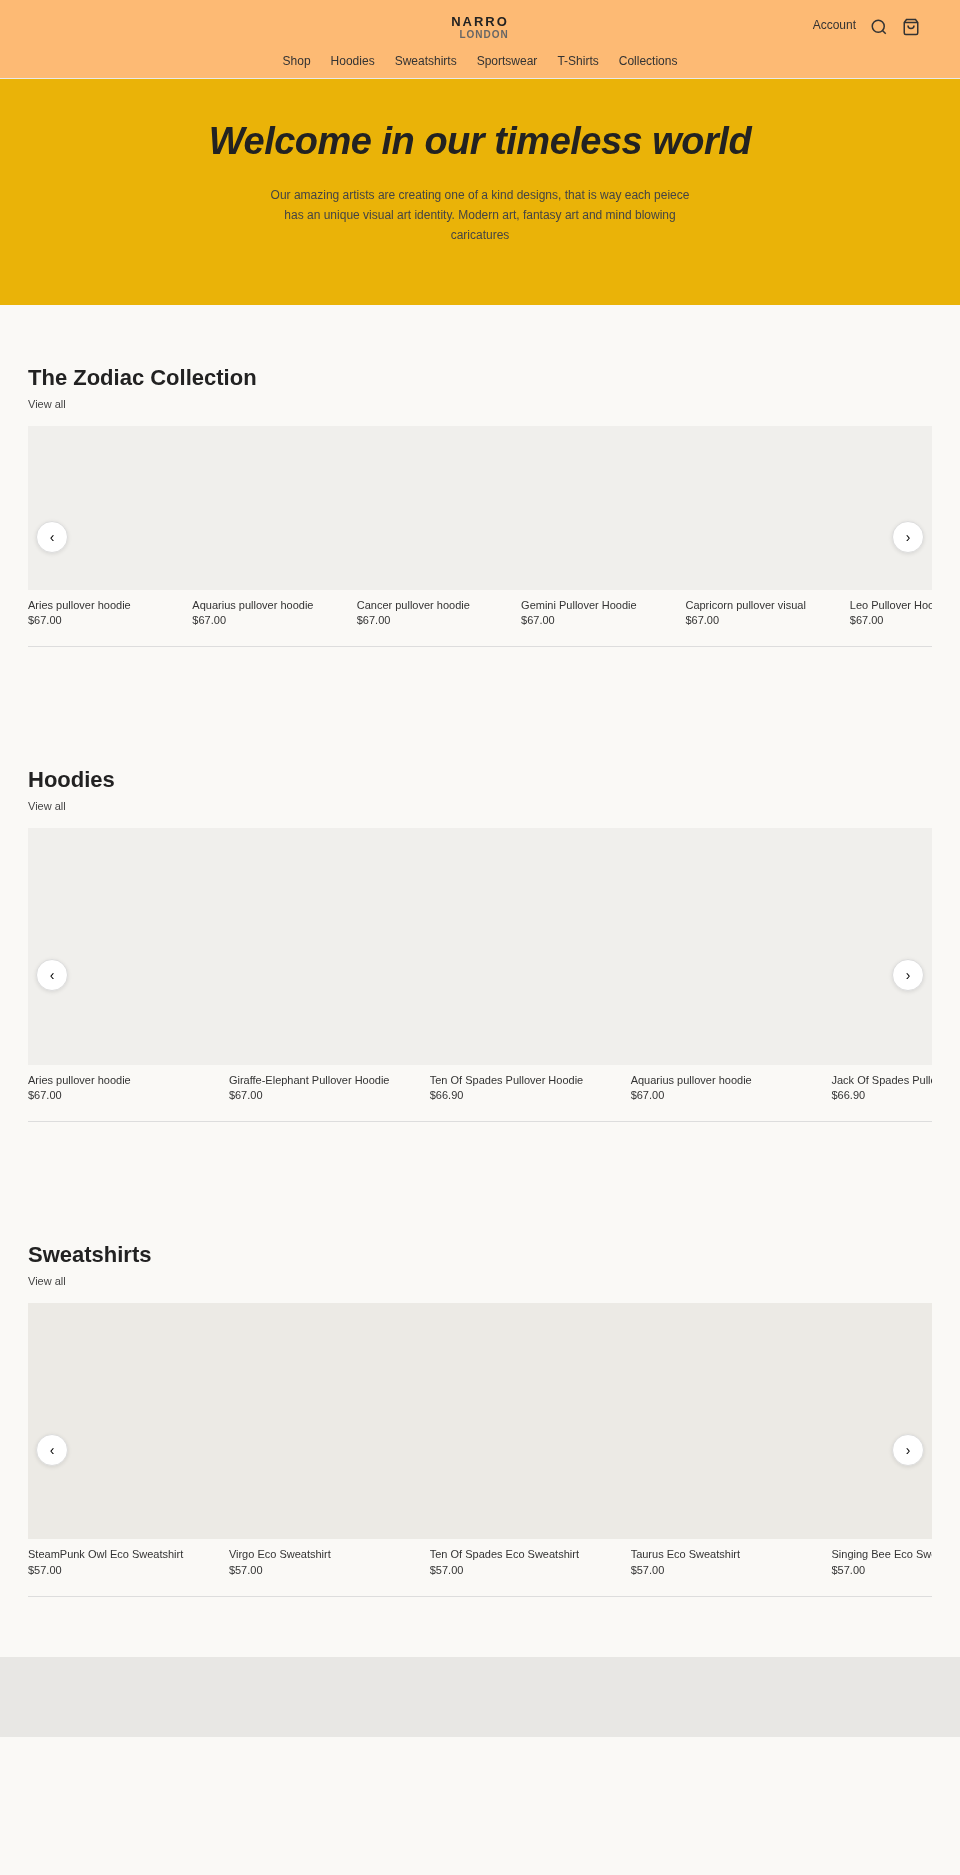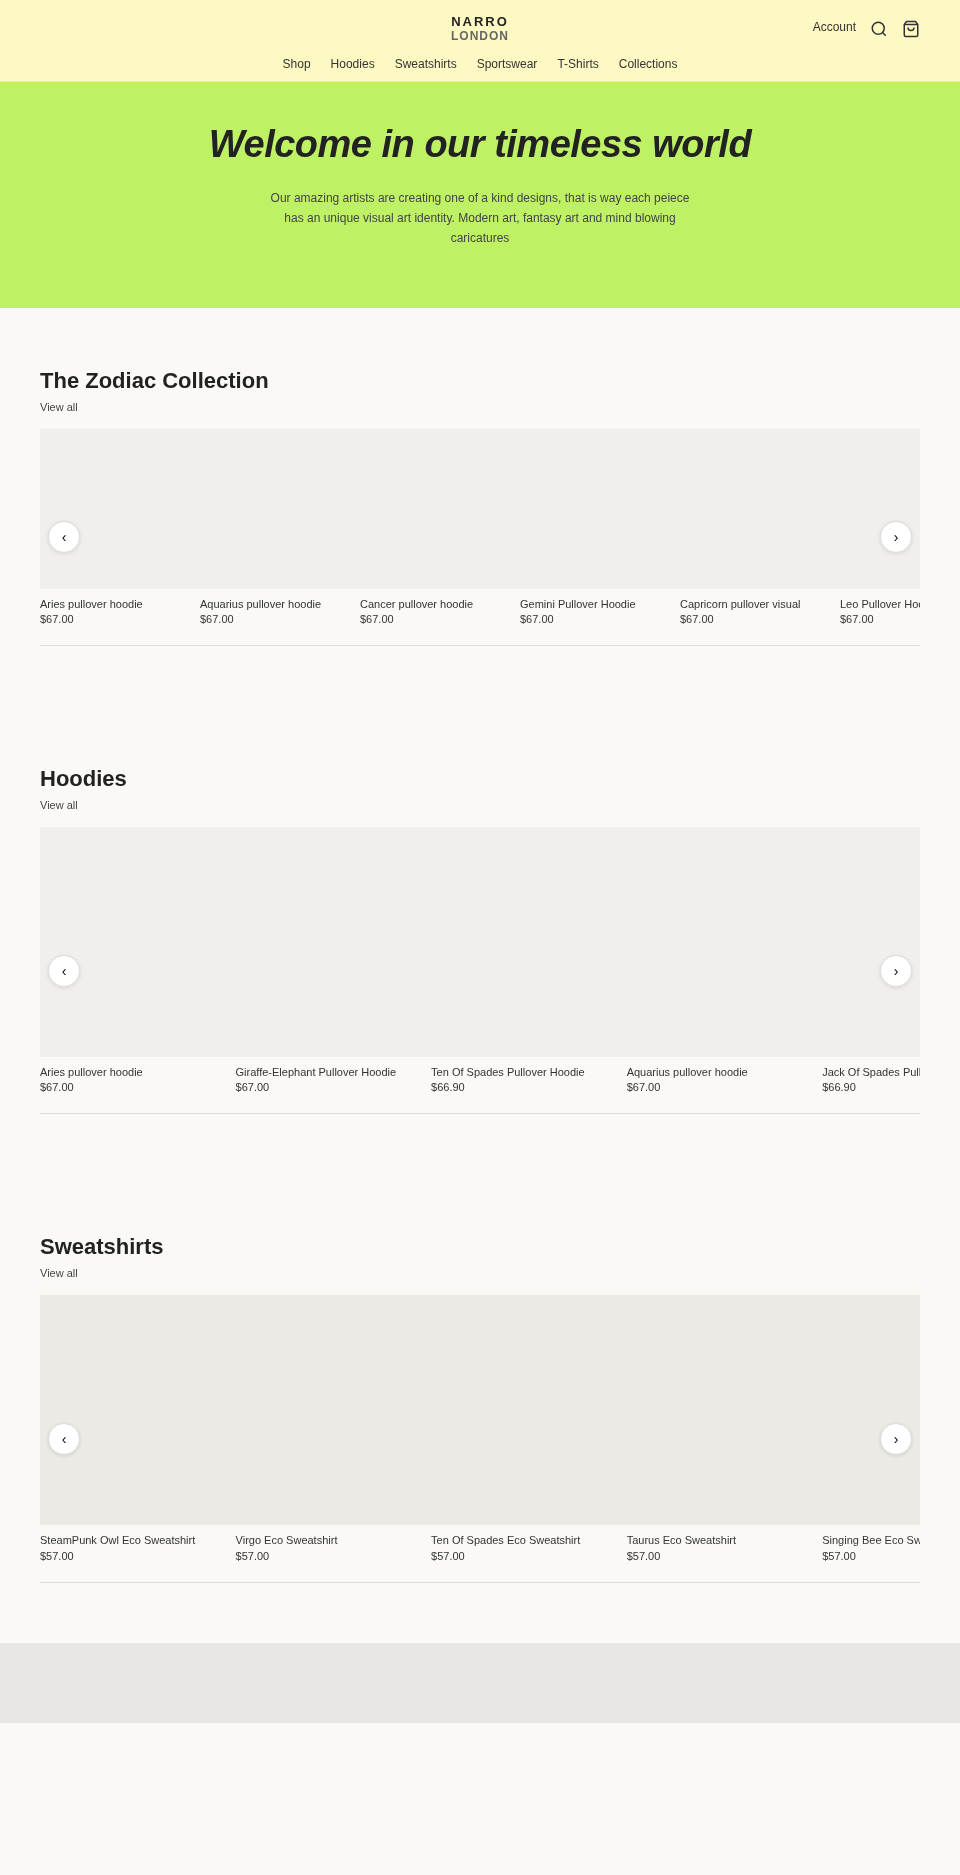--- a/index.html
+++ b/index.html
@@ -1,38 +1,38 @@
 <!DOCTYPE html>
 <html><head>
   <meta charset="utf-8">
   <style>
     * { margin: 0; padding: 0; box-sizing: border-box; }
     body { font-family: 'Helvetica Neue', Helvetica, Arial, sans-serif; background: #faf9f6; color: #222; font-size: 13px; }
 
     
-    .header { background: #fef9c3; padding: 0 40px; border-bottom: 1px solid #e8e8e8; }
+    .header { background: #fdba74; padding: 0 40px; border-bottom: 1px solid #e8e8e8; }
     .header-top { display: flex; align-items: center; justify-content: center; padding: 14px 0 6px; position: relative; }
     .logo { text-align: center; letter-spacing: 2px; font-size: 13px; font-weight: 600; }
-    .logo-sub { font-size: 12px; letter-spacing: 1px; color: #666; display: block; }
+    .logo-sub { font-size: 10px; letter-spacing: 1px; color: #666; display: block; text-align: right; }
     .header-icons { position: absolute; right: 0; display: flex; align-items: flex-start; gap: 14px; }
     .account-link { font-size: 12px; color: #333; text-decoration: none; cursor: pointer; }
     .icon-btn { background: none; border: none; cursor: pointer; display: flex; align-items: center; justify-content: center; }
     .nav { display: flex; align-items: flex-start; justify-content: center; gap: 20px; padding: 8px 0 10px; }
     .nav-item { font-size: 12px; color: #333; text-decoration: none; cursor: pointer; }
 
     
-    .hero { background: #bef264; text-align: center; padding: 40px 120px 50px; }
+    .hero { background: #eab308; text-align: center; padding: 40px 120px 50px; }
     .hero-title { font-size: 38px; font-weight: 900; line-height: 1.2; letter-spacing: -0.5px; margin-bottom: 20px; font-style: italic; }
     .hero-desc { font-size: 12px; color: #444; line-height: 1.7; max-width: 440px; margin: 9px auto; }
 
     
     .section-gap { height: 60px; }
 
     
-    .collection-section { padding: 0 40px; }
+    .collection-section { padding: 0 28px; }
     .section-header { margin-bottom: 8px; }
     .section-title { font-size: 22px; font-weight: 900; }
     .view-all { font-size: 11px; color: #444; cursor: pointer; text-decoration: none; display: block; margin-top: 7px; }
 
     
     .carousel-wrapper { position: relative; margin-top: 16px; }
     .carousel-track { display: flex; gap: 0; overflow: hidden; }
     .carousel-btn { position: absolute; top: 50%; transform: translateY(-50%); background: white; border: 1px solid #ddd; border-radius: 50%; width: 32px; height: 32px; display: flex; align-items: center; justify-content: center; cursor: pointer; font-size: 14px; z-index: 10; box-shadow: 0 1px 4px rgba(0,0,0,0.1); }
     .carousel-btn.prev { left: 8px; }
     .carousel-btn.next { right: 8px; }

